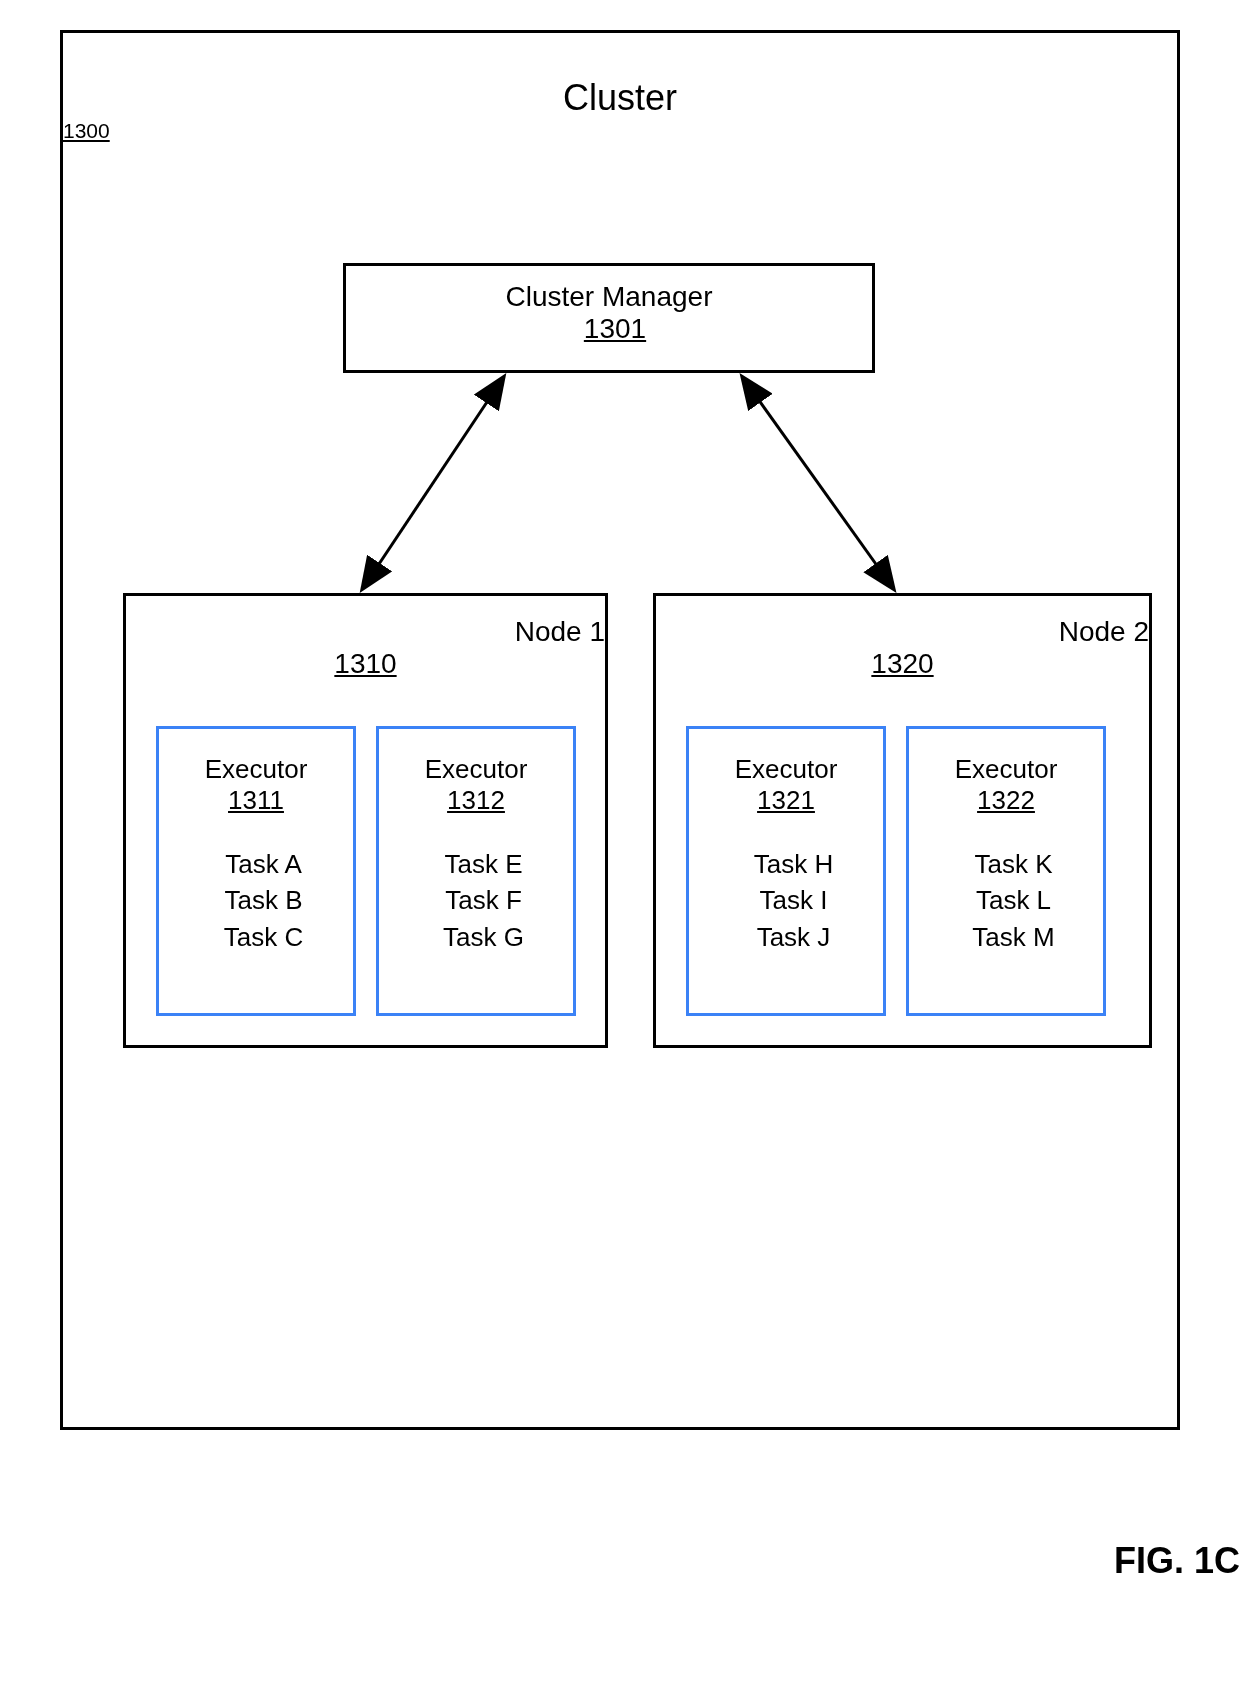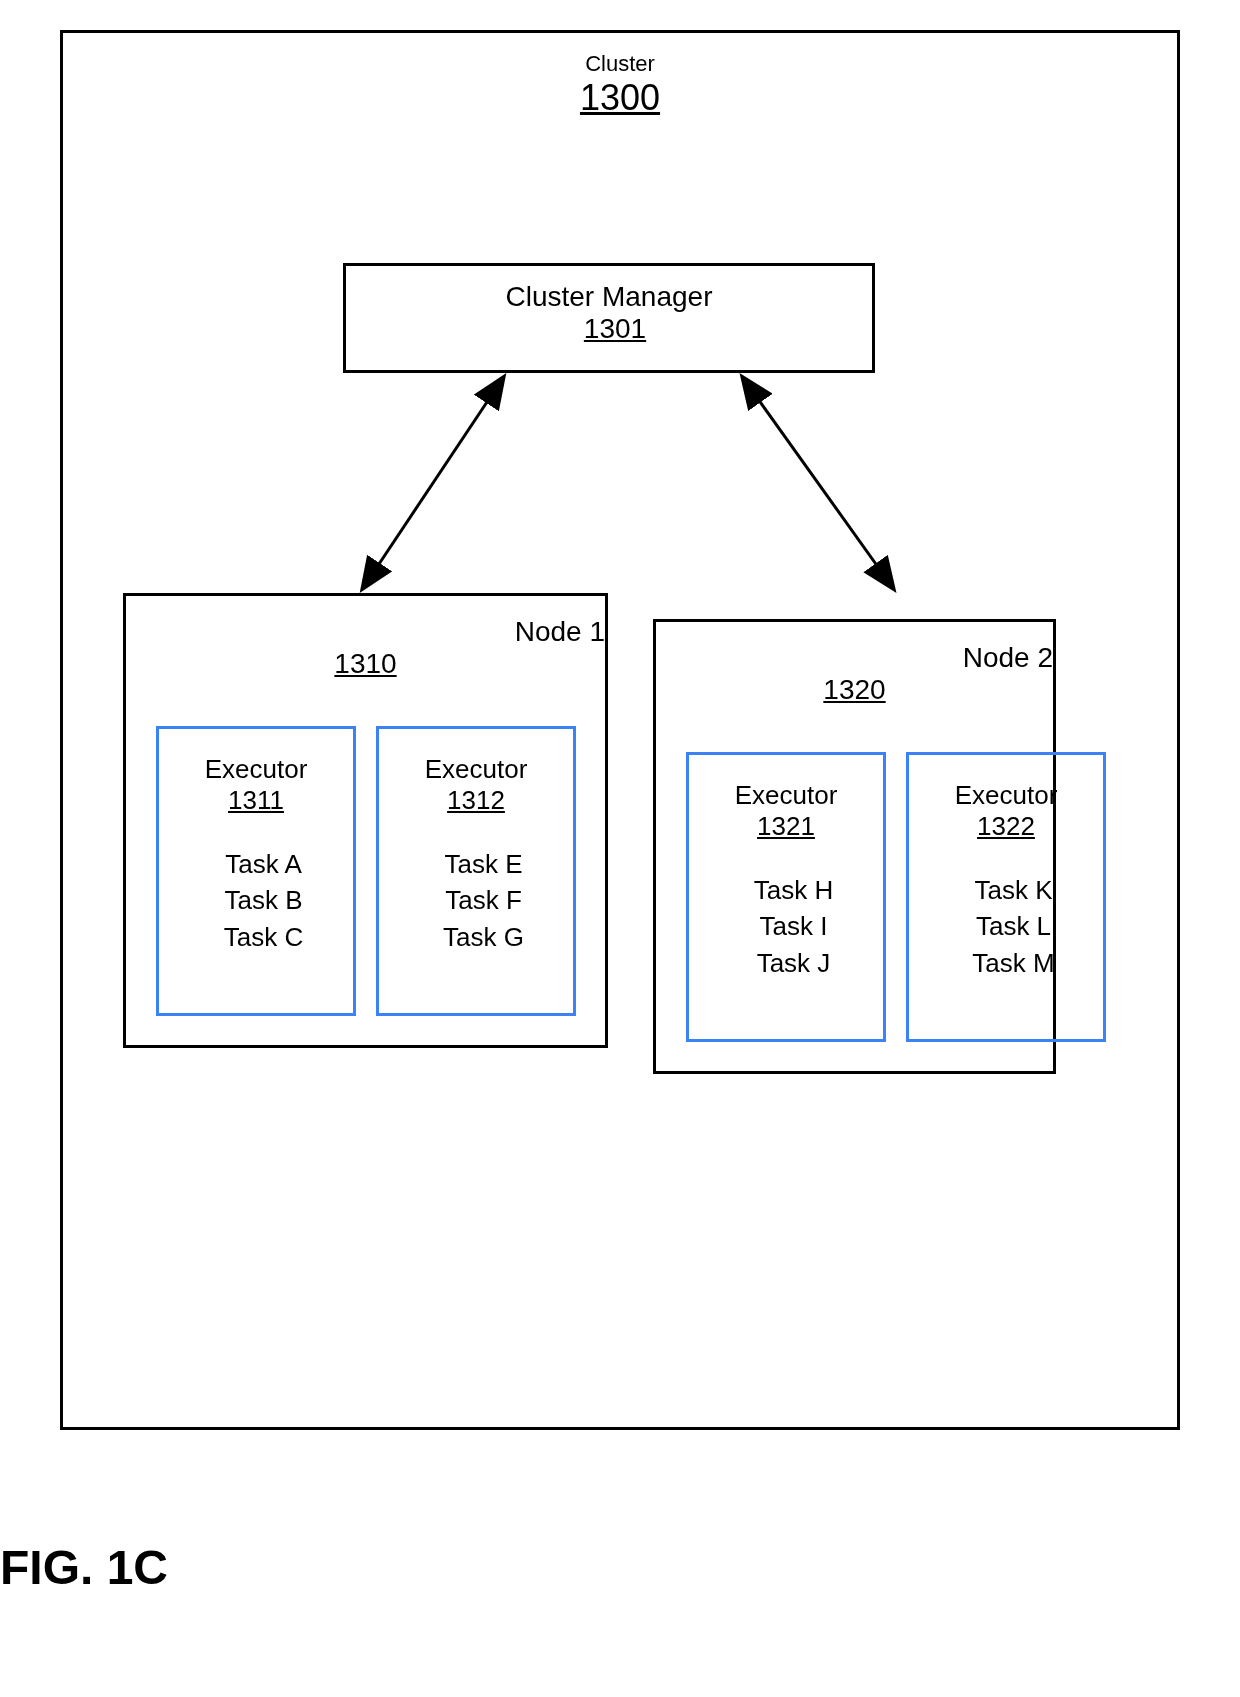--- a/index.html
+++ b/index.html
@@ -13,26 +13,25 @@
     .cluster-box {
       position: absolute;
       left: 60px;
       top: 30px;
       width: 1120px;
       height: 1400px;
       border: 3px solid black;
     }
     .cluster-title {
       text-align: center;
-      margin-top: 18px;
-      font-size: 22px;
+      margin-top: 44px;
+      font-size: 36px;
     }
     .cluster-ref {
-      text-align: center;
-      font-size: 36px;
+      font-size: 21px;
       text-decoration: underline;
     }
     .cluster-manager {
       position: absolute;
       left: 280px;
       top: 230px;
       width: 532px;
       height: 110px;
       border: 3px solid black;
       text-align: center;
@@ -48,24 +47,23 @@
       left: 60px;
       top: 560px;
       width: 485px;
       height: 455px;
       border: 3px solid black;
     }
     .node2 {
       position: absolute;
       left: 590px;
       top: 560px;
-      width: 403px;
+      width: 499px;
       height: 455px;
       border: 3px solid black;
-      margin-top: 26px;
     }
     .node-title {
       text-align: right;
       margin-top: 20px;
       font-size: 28px;
     }
     .node-ref {
       text-align: center;
       font-size: 28px;
       text-decoration: underline;
@@ -85,23 +83,23 @@
     .executor .tasks {
       margin-top: 30px;
       line-height: 1.4;
       padding-left: 15px;
     }
     .exec-left { left: 30px; top: 130px; }
     .exec-right { left: 250px; top: 130px; }
     .figure-label {
       position: absolute;
       width: 100%;
-      text-align: left;
+      text-align: right;
       top: 1540px;
-      font-size: 48px;
+      font-size: 36px;
       font-weight: bold;
     }
     svg.arrows {
       position: absolute;
       left: 0;
       top: 0;
       width: 1120px;
       height: 1400px;
       pointer-events: none;
     }

